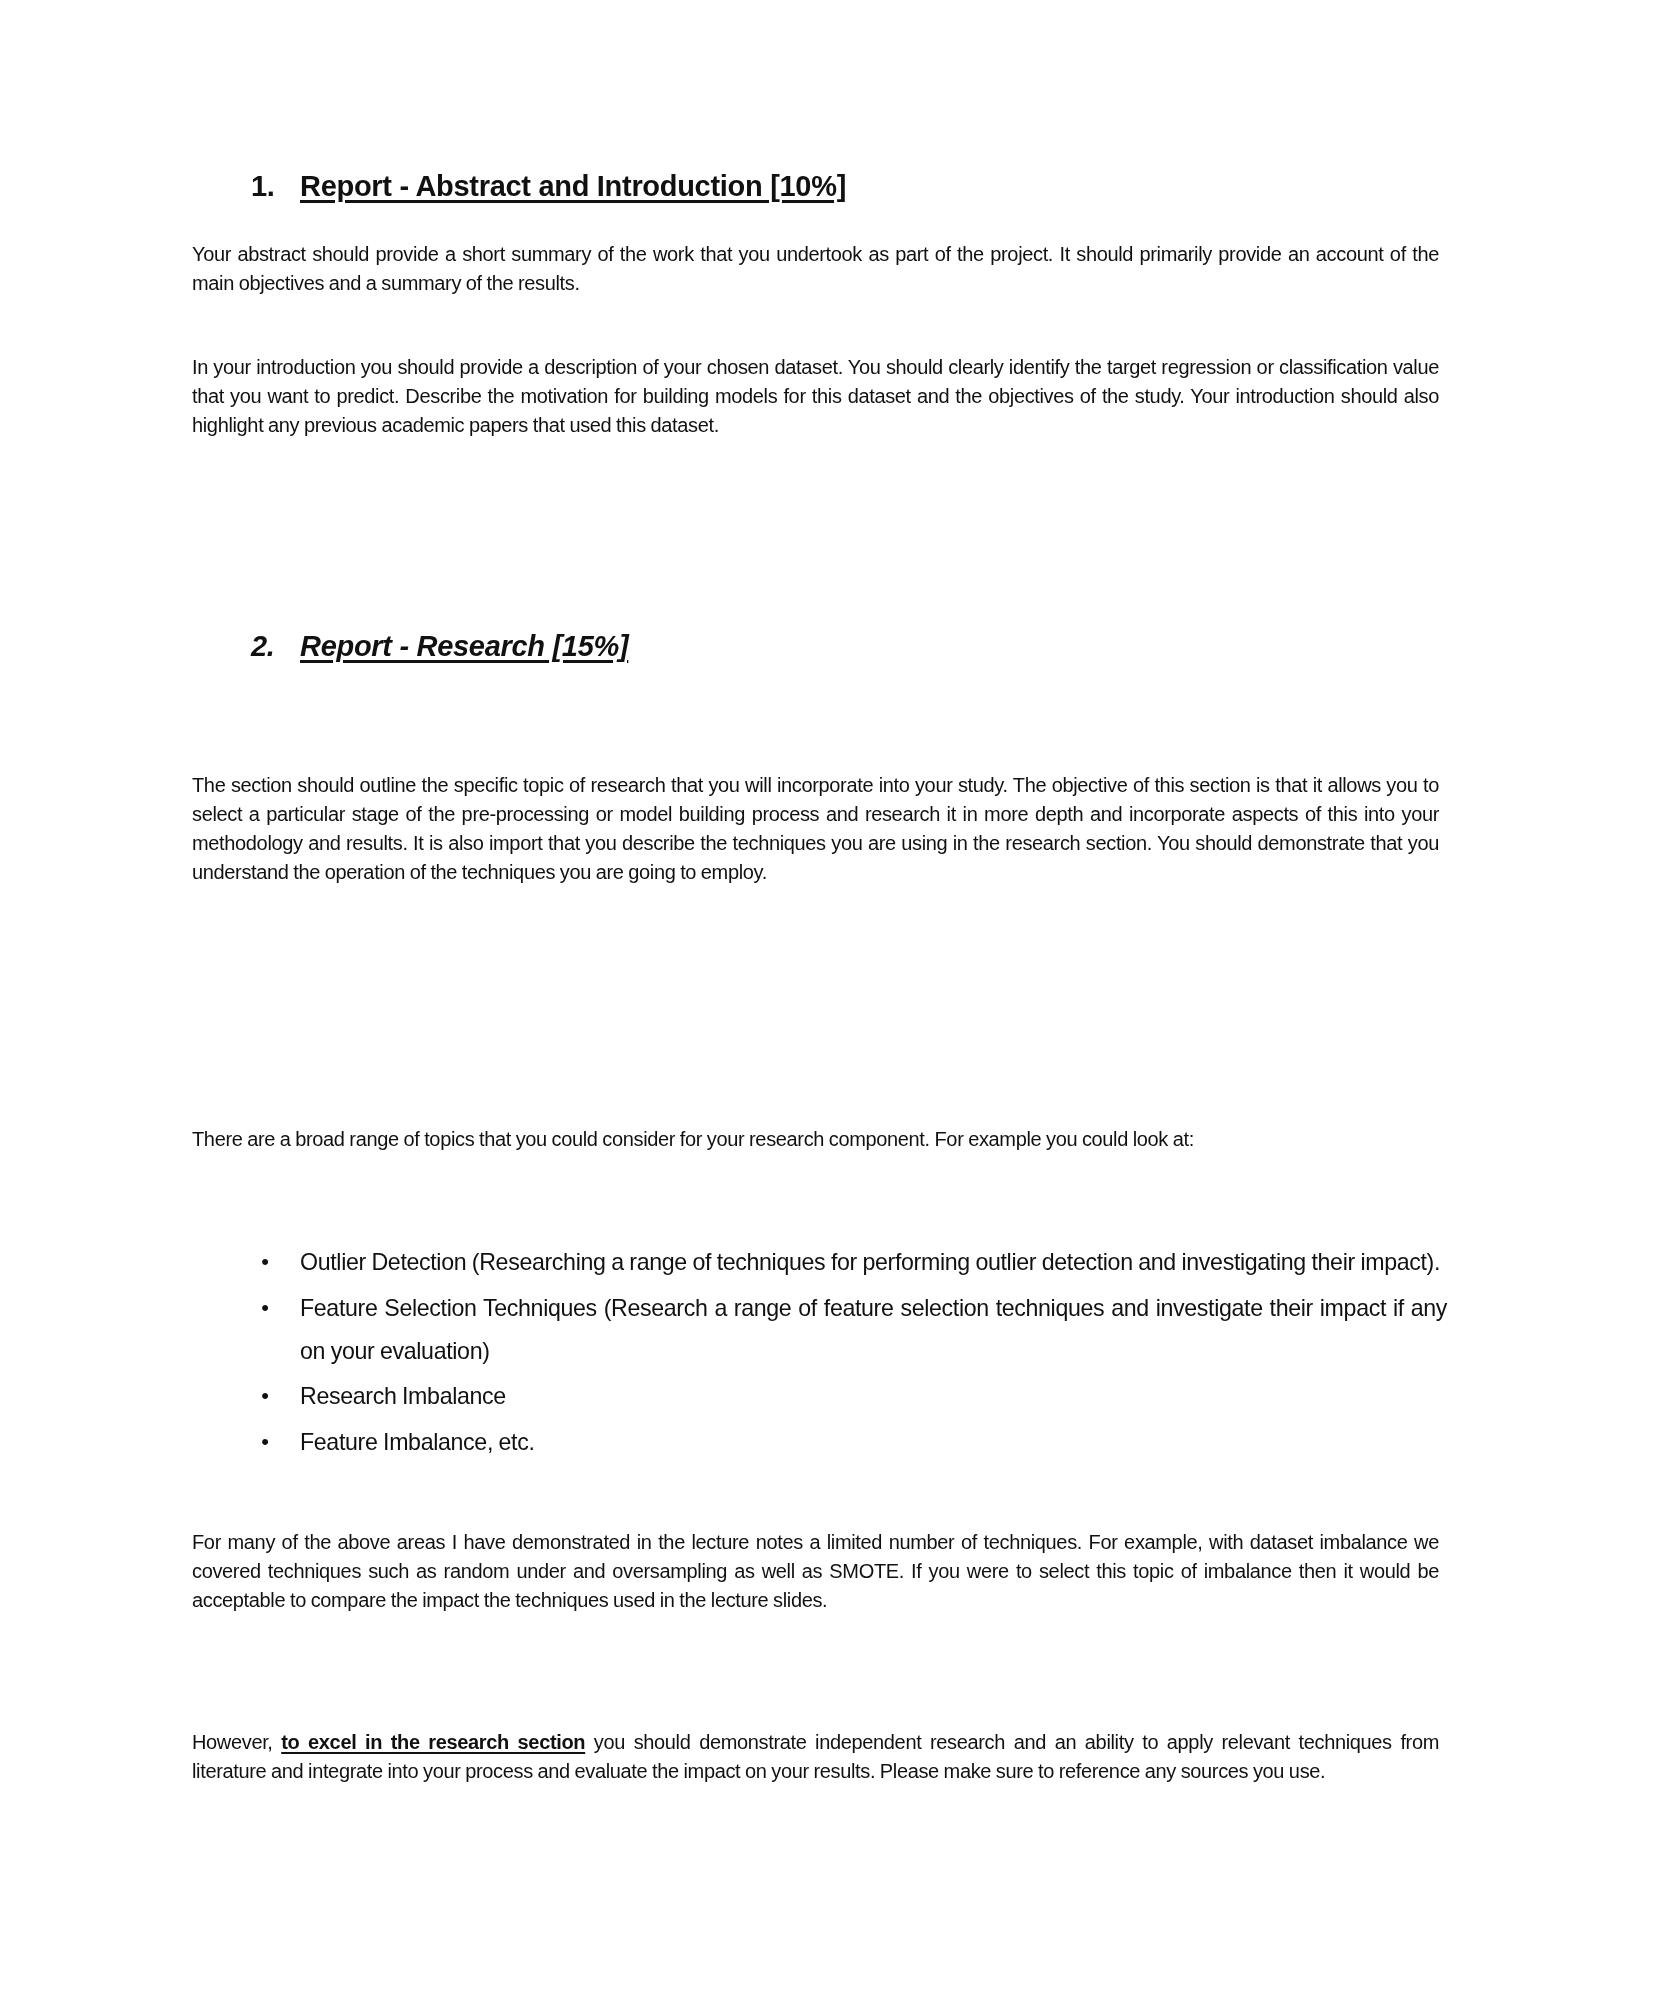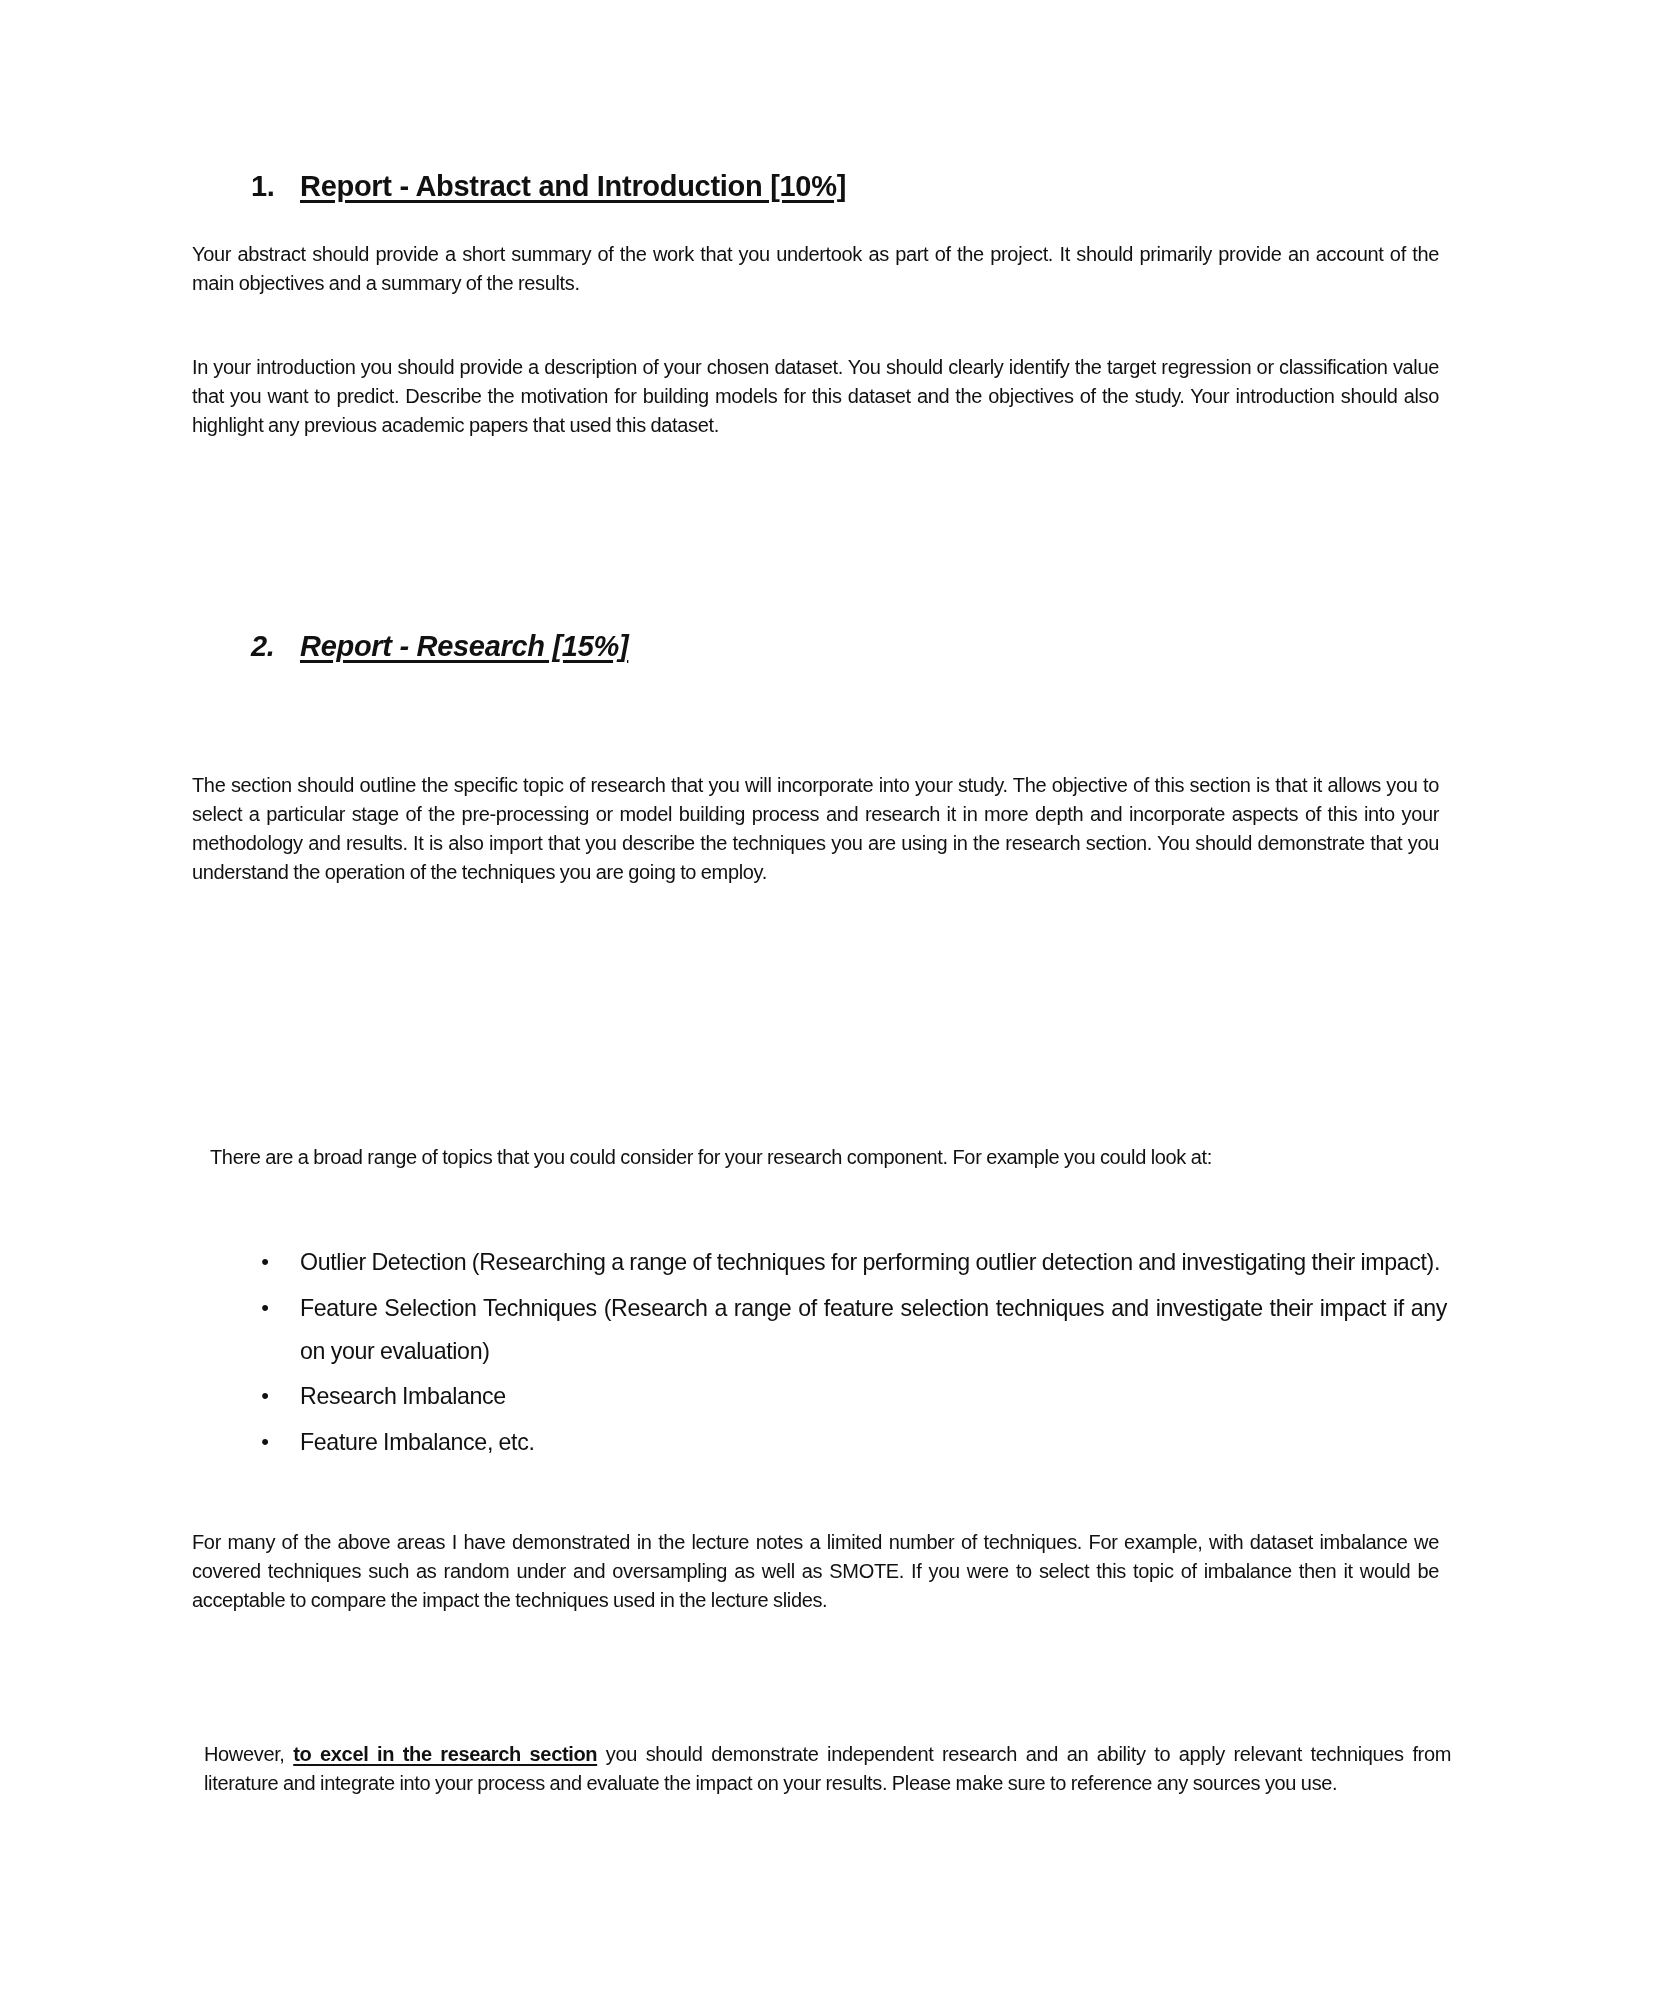--- a/index.html
+++ b/index.html
@@ -29,21 +29,21 @@
   <p class="para" style="top:240px; margin:0;">Your abstract should provide a short summary of the work that you undertook as part of the project. It should primarily provide an account of the main objectives and a summary of the results.</p>
 
   <p class="para" style="top:353px; margin:0;">In your introduction you should provide a description of your chosen dataset. You should clearly identify the target regression or classification value that you want to predict. Describe the motivation for building models for this dataset and the objectives of the study. Your introduction should also highlight any previous academic papers that used this dataset.</p>
 
   <div class="heading" style="top:630px;font-style:italic;">
     <span class="num">2.</span><span class="title">Report - Research [15%]</span>
   </div>
 
   <p class="para" style="top:771px; margin:0;">The section should outline the specific topic of research that you will incorporate into your study. The objective of this section is that it allows you to select a particular stage of the pre-processing or model building process and research it in more depth and incorporate aspects of this into your methodology and results.  It is also import that you describe the techniques you are using in the research section. You should demonstrate that you understand the operation of the techniques you are going to employ.</p>
 
-  <p class="para" style="top:1125px; margin:18px;">There are a broad range of topics that you could consider for your research component. For example you could look at:</p>
+  <p class="para" style="top:1125px; margin:0;">There are a broad range of topics that you could consider for your research component. For example you could look at:</p>
 
   <ul class="blist" style="top:1241px;">
     <li class="bitem">
       <span class="bullet">•</span>
       <span>Outlier Detection (Researching a range of techniques for performing outlier detection and investigating their impact).</span>
     </li>
     <li class="bitem">
       <span class="bullet">•</span>
       <span>Feature Selection Techniques (Research a range of feature selection techniques and investigate their impact if any on your evaluation)</span>
     </li>
@@ -52,15 +52,15 @@
       <span>Research Imbalance</span>
     </li>
     <li class="bitem">
       <span class="bullet">•</span>
       <span>Feature Imbalance, etc.</span>
     </li>
   </ul>
 
   <p class="para" style="top:1528px; margin:0;">For many of the above areas I have demonstrated in the lecture notes a limited number of techniques. For example, with dataset imbalance we covered techniques such as random under and oversampling as well as SMOTE. If you were to select this topic of imbalance then it would be acceptable to compare the impact the techniques used in the lecture slides.</p>
 
-  <p class="para" style="top:1728px; margin:12px;"><span>However, </span><span class="emph">to excel in the research section</span><span> you should demonstrate independent research and an ability to apply relevant techniques from literature and integrate into your process and evaluate the impact on your results. Please make sure to reference any sources you use.</span></p>
+  <p class="para" style="top:1728px; margin:0;"><span>However, </span><span class="emph">to excel in the research section</span><span> you should demonstrate independent research and an ability to apply relevant techniques from literature and integrate into your process and evaluate the impact on your results. Please make sure to reference any sources you use.</span></p>
 
 </div>
 
 </body></html>

